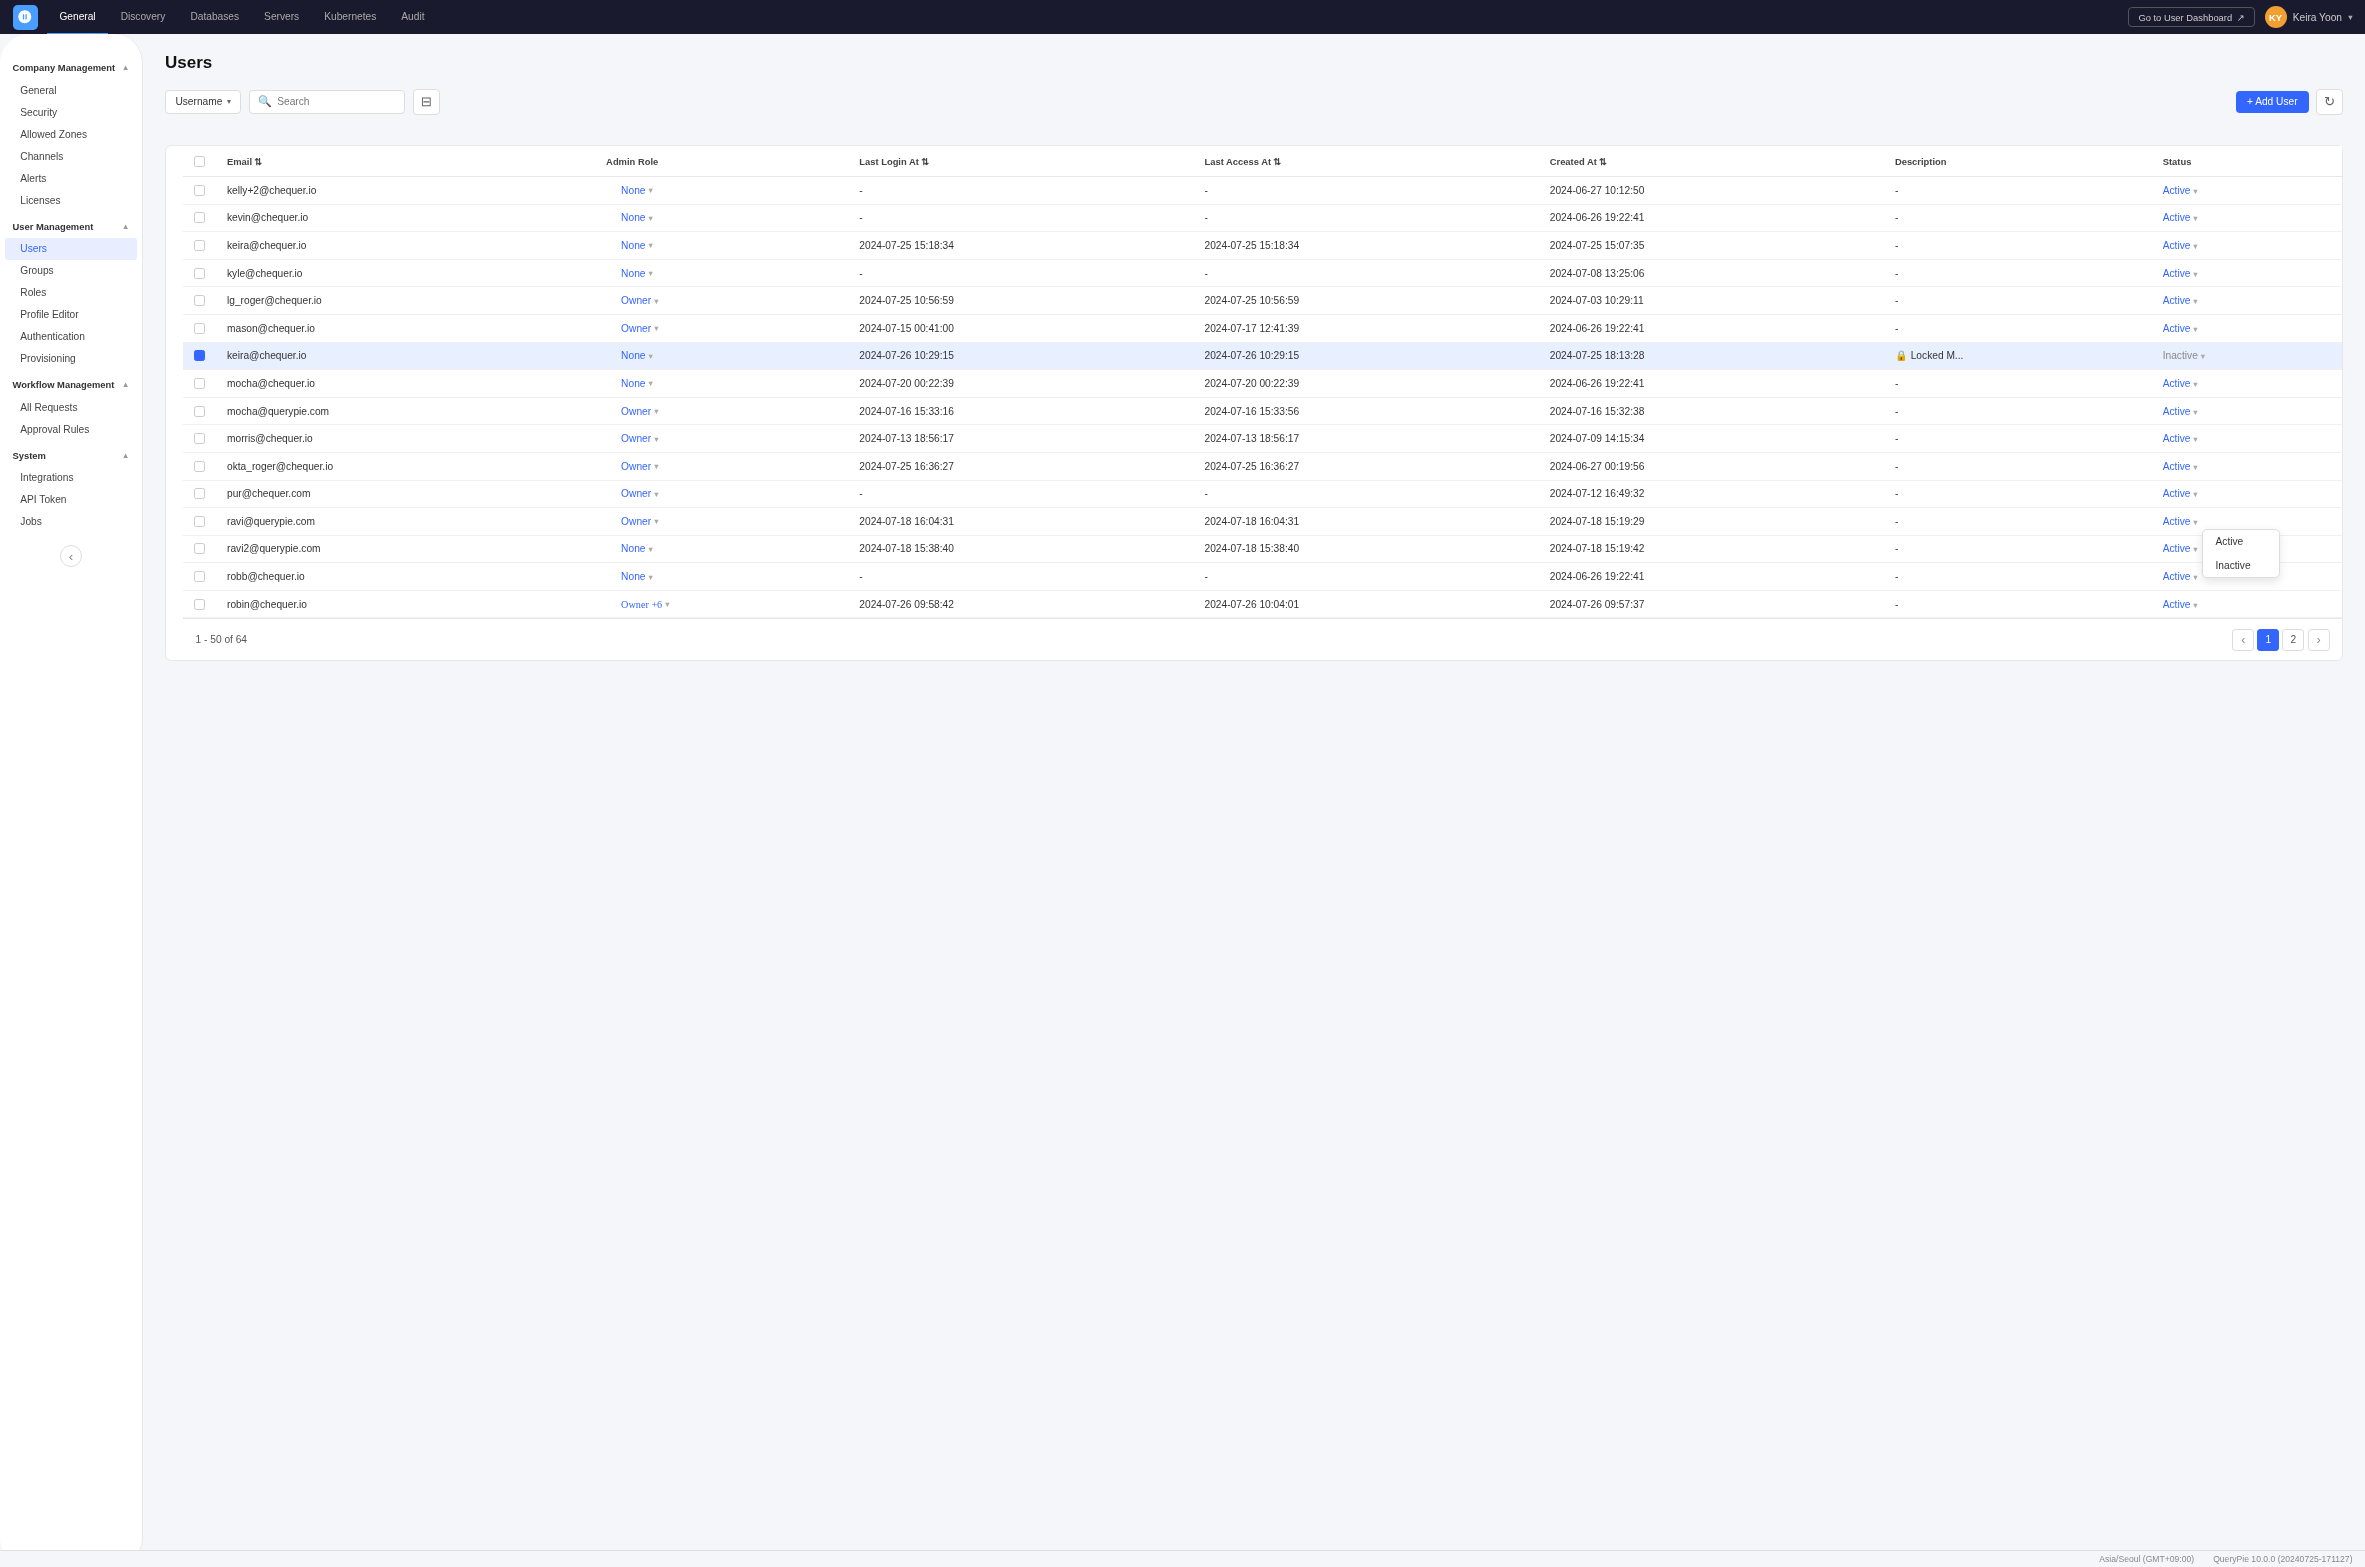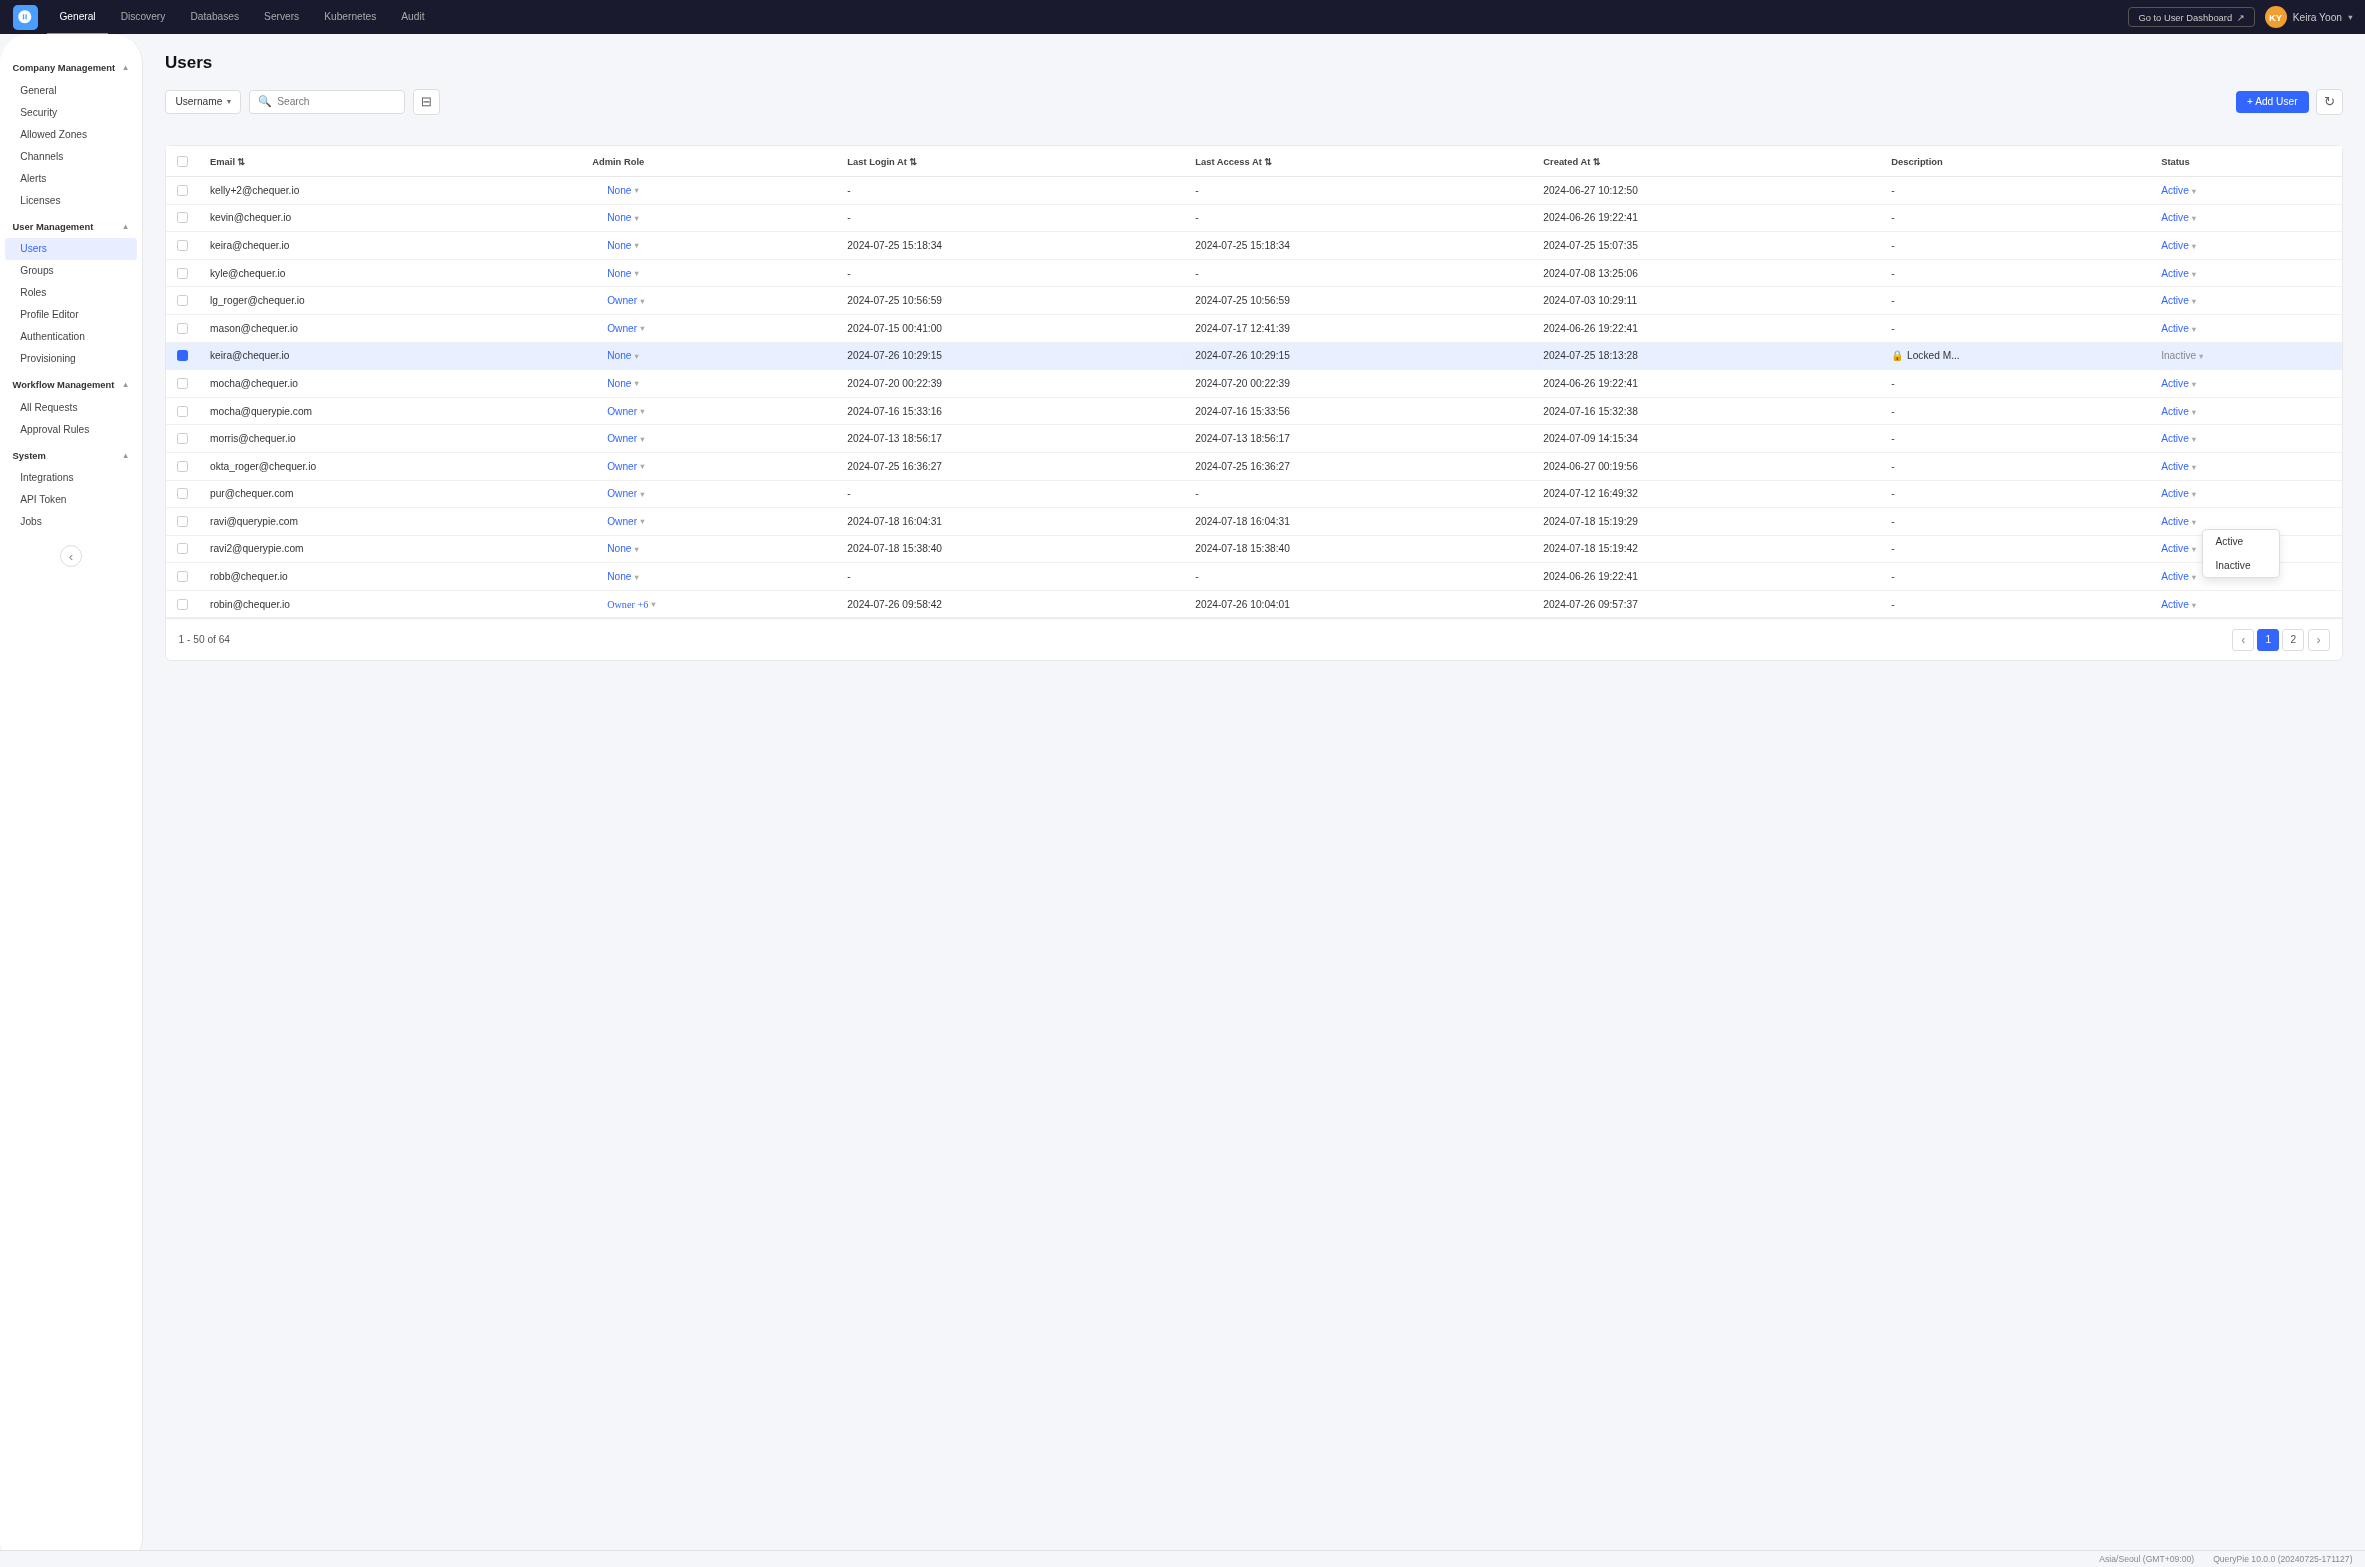--- a/index.html
+++ b/index.html
@@ -39,21 +39,21 @@
     .toolbar { display: flex; align-items: center; gap: 7.8px; margin-bottom: 30px; }
     .username-btn { display: flex; align-items: center; gap: 4.7px; background: #fff; border: 0.8px solid #ddd; border-radius: 3.9px; padding: 5.5px 9.4px; font-size: 10.2px; cursor: pointer; color: #333; }
     .search-box { display: flex; align-items: center; background: #fff; border: 0.8px solid #ddd; border-radius: 3.9px; padding: 4.7px 7.8px; gap: 5.5px; flex: 0 0 156px; }
     .search-box input { border: none; outline: none; font-size: 10.2px; color: #333; background: transparent; width: 100%; }
     .filter-btn { background: #fff; border: 0.8px solid #ddd; border-radius: 3.9px; width: 26.6px; height: 26.6px; display: flex; align-items: center; justify-content: center; cursor: pointer; color: #666; }
     .spacer { flex: 1; }
     .add-user-btn { display: flex; align-items: center; gap: 4.7px; background: #3366ff; color: #fff; border: none; border-radius: 3.9px; padding: 5.5px 11px; font-size: 10.2px; cursor: pointer; font-weight: 500; }
     .refresh-btn { background: #fff; border: 0.8px solid #ddd; border-radius: 3.9px; width: 26.6px; height: 26.6px; display: flex; align-items: center; justify-content: center; cursor: pointer; color: #666; }
 
     
-    .table-container { background: #fff; border-radius: 6.2px; border: 0.8px solid #e8e8e8; overflow: visible; position: relative; }
+    .table-container { background: #fff; border-radius: 6.2px; border: 0.8px solid #e8e8e8; overflow: visible; position: relative; padding-left: 17px; }
     table { width: 100%; border-collapse: collapse; font-size: 10.2px; }
     thead th { padding: 9.4px 11px; text-align: left; font-weight: 600; color: #444; border-bottom: 0.8px solid #e8e8e8; white-space: nowrap; background: #fff; font-size: 9.4px; }
     thead th:first-child { width: 28px; }
     tbody tr { border-bottom: 0.8px solid #f0f0f0; }
     tbody tr.selected { background: #e8f0ff; }
     tbody td { padding: 7.8px 11px; color: #333; font-size: 10.2px; }
     .checkbox-cell { width: 28px; }
     .checkbox { width: 11px; height: 11px; border: 0.8px solid #ccc; border-radius: 2.3px; cursor: pointer; }
 
     .admin-role-link { color: #3366ff; text-decoration: none; display: flex; align-items: center; gap: 3.1px; margin-left: 15px; }

